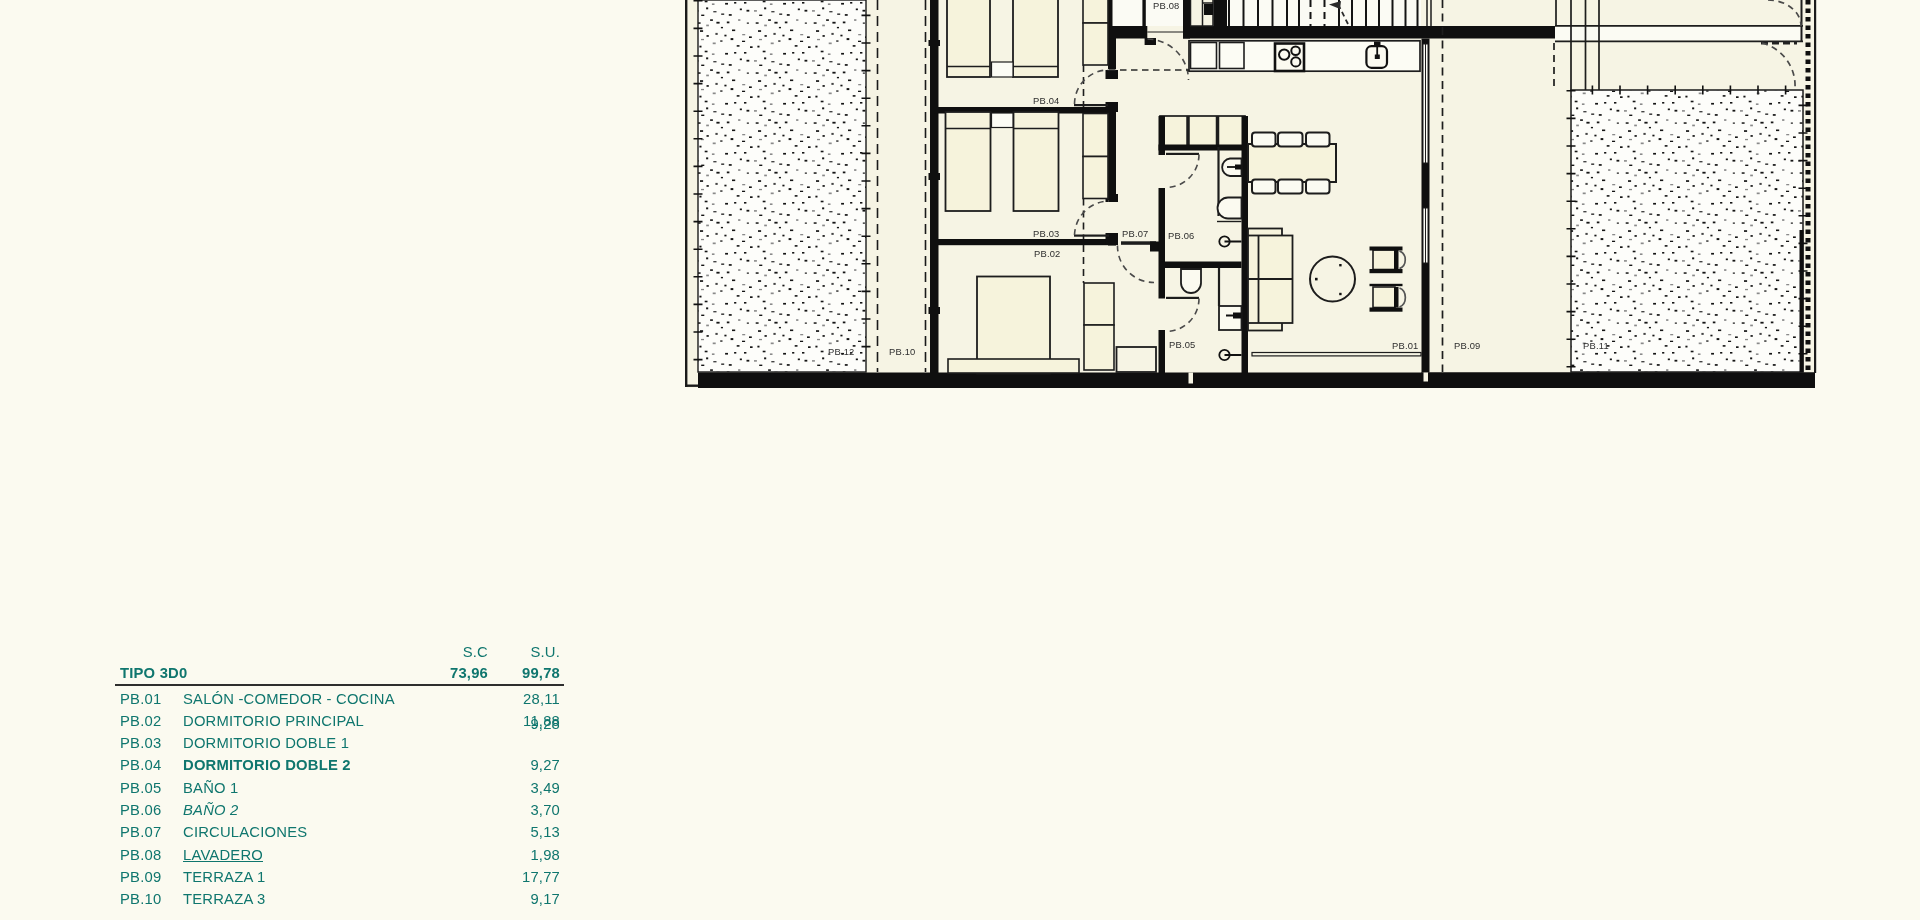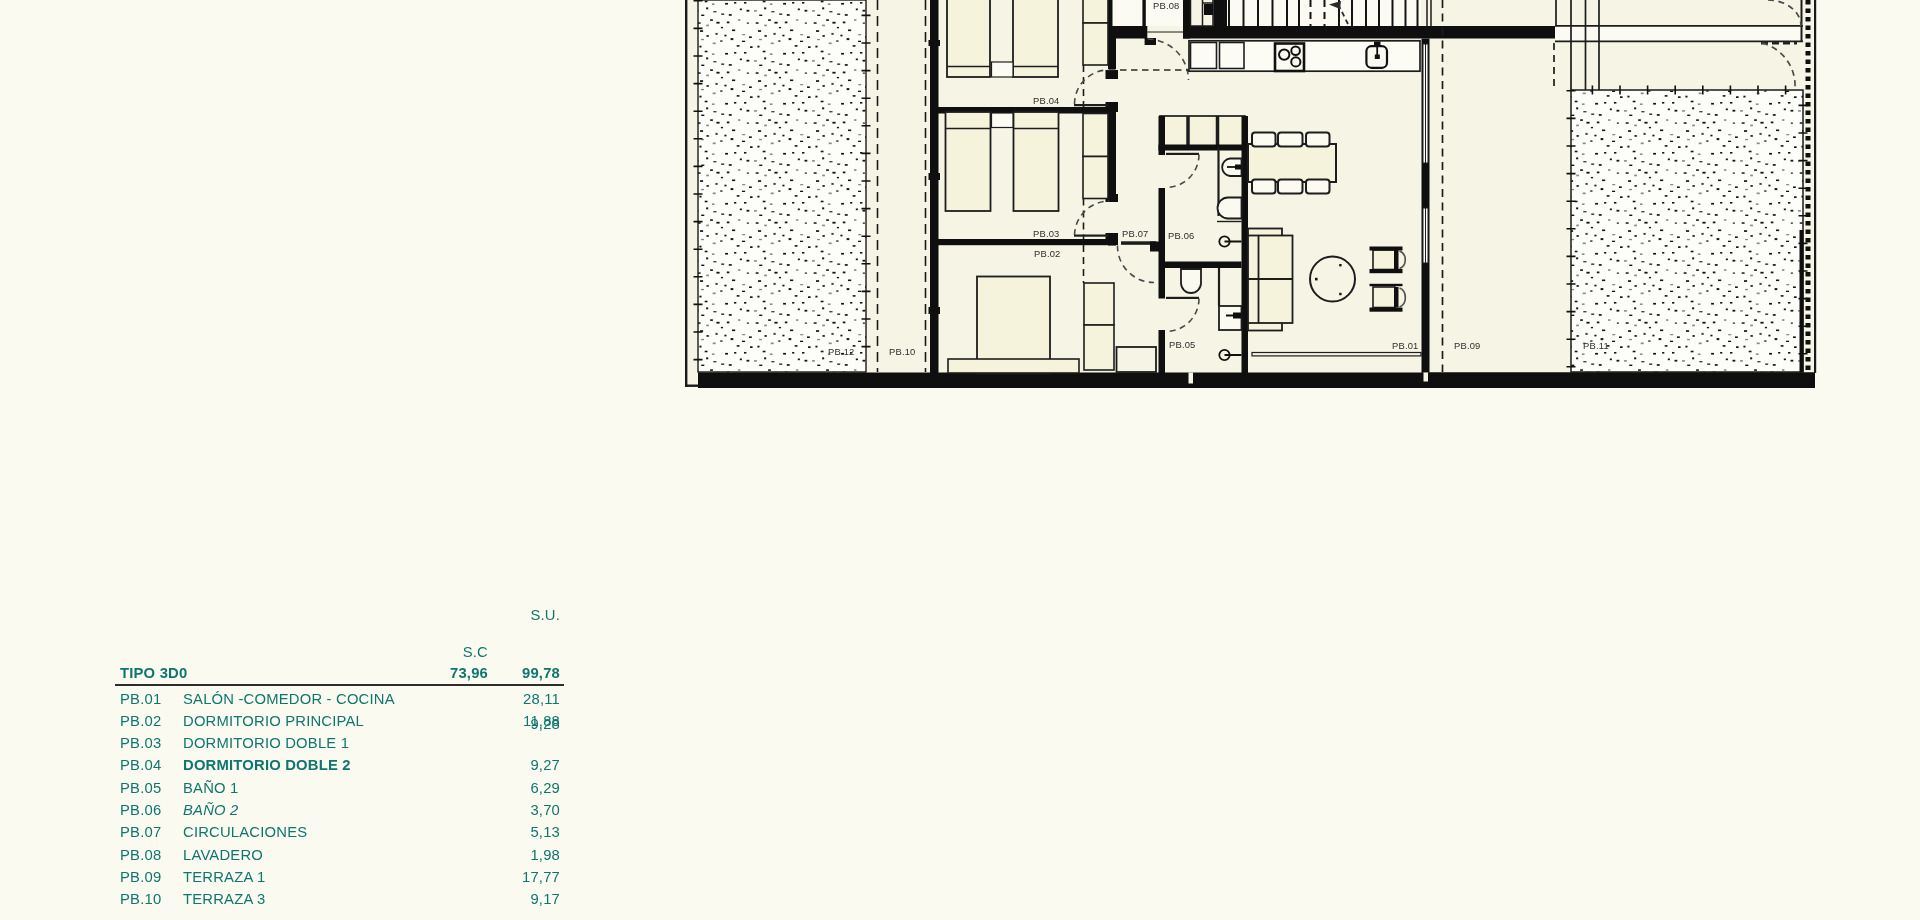--- a/index.html
+++ b/index.html
@@ -380,21 +380,21 @@
   <text x="1454" y="349">PB.09</text>
 
   <text x="1583" y="349">PB.11</text>
 </g>
 </svg>
 
 <div id="tbl">
 
   <div class="t r" style="left:388px;top:645px;width:100px;">S.C</div>
 
-  <div class="t r" style="left:460px;top:608px;width:100px;">S.U.</div>
+  <div class="t r" style="left:460px;top:645px;width:100px;">S.U.</div>
 
   <div class="t b" style="left:120px;top:666px;">TIPO 3D0</div>
   <div class="t b r" style="left:388px;top:666px;width:100px;">73,96</div>
   <div class="t b r" style="left:460px;top:666px;width:100px;">99,78</div>
 
   <div style="position:absolute;left:115px;top:684px;width:449px;height:2px;background:#2e2e2e;"></div>
 
   <div class="t" style="left:120px;top:691.5px;">PB.01</div>
   <div class="t" style="left:183px;top:691.5px;text-align:center;">SALÓN -COMEDOR - COCINA</div>
   <div class="t r" style="left:460px;top:691.5px;width:100px;">28,11</div>
@@ -406,32 +406,32 @@
   <div class="t" style="left:120px;top:736.1px;">PB.03</div>
   <div class="t" style="left:183px;top:736.1px;">DORMITORIO DOBLE 1</div>
   <div class="t r" style="left:460px;top:717px;width:100px;">9,28</div>
 
   <div class="t" style="left:120px;top:758.4px;">PB.04</div>
   <div class="t" style="left:183px;top:758.4px;font-weight:bold;">DORMITORIO DOBLE 2</div>
   <div class="t r" style="left:460px;top:758.4px;width:100px;">9,27</div>
 
   <div class="t" style="left:120px;top:780.7px;">PB.05</div>
   <div class="t" style="left:183px;top:780.7px;">BAÑO 1</div>
-  <div class="t r" style="left:460px;top:780.7px;width:100px;">6,29</div>
+  <div class="t r" style="left:460px;top:780.7px;width:100px;">3,49</div>
 
   <div class="t" style="left:120px;top:803px;">PB.06</div>
   <div class="t" style="left:183px;top:803px;font-style:italic;">BAÑO 2</div>
   <div class="t r" style="left:460px;top:803px;width:100px;">3,70</div>
 
   <div class="t" style="left:120px;top:825.3px;">PB.07</div>
   <div class="t" style="left:183px;top:825.3px;">CIRCULACIONES</div>
   <div class="t r" style="left:460px;top:825.3px;width:100px;">5,13</div>
 
   <div class="t" style="left:120px;top:847.6px;">PB.08</div>
-  <div class="t" style="left:183px;top:847.6px;">LAVADERO</div>
+  <div class="t" style="left:183px;top:847.6px;text-decoration:underline;">LAVADERO</div>
   <div class="t r" style="left:460px;top:847.6px;width:100px;">1,98</div>
 
   <div class="t" style="left:120px;top:869.9px;">PB.09</div>
   <div class="t" style="left:183px;top:869.9px;">TERRAZA 1</div>
   <div class="t r" style="left:460px;top:869.9px;width:100px;">17,77</div>
 
   <div class="t" style="left:120px;top:892.2px;">PB.10</div>
   <div class="t" style="left:183px;top:892.2px;">TERRAZA 3</div>
   <div class="t r" style="left:460px;top:892.2px;width:100px;">9,17</div>
 </div>

